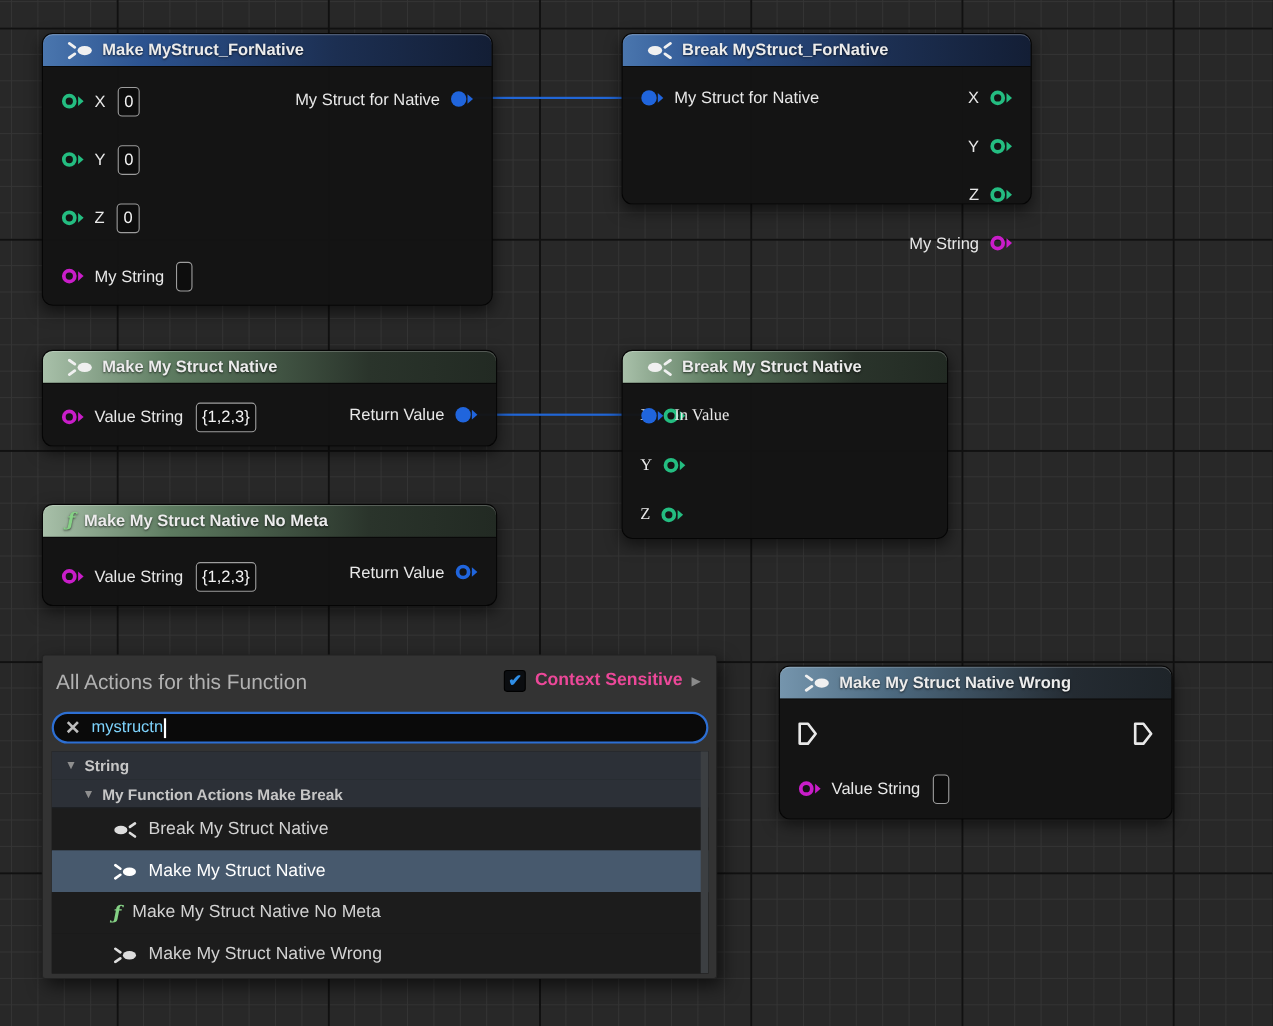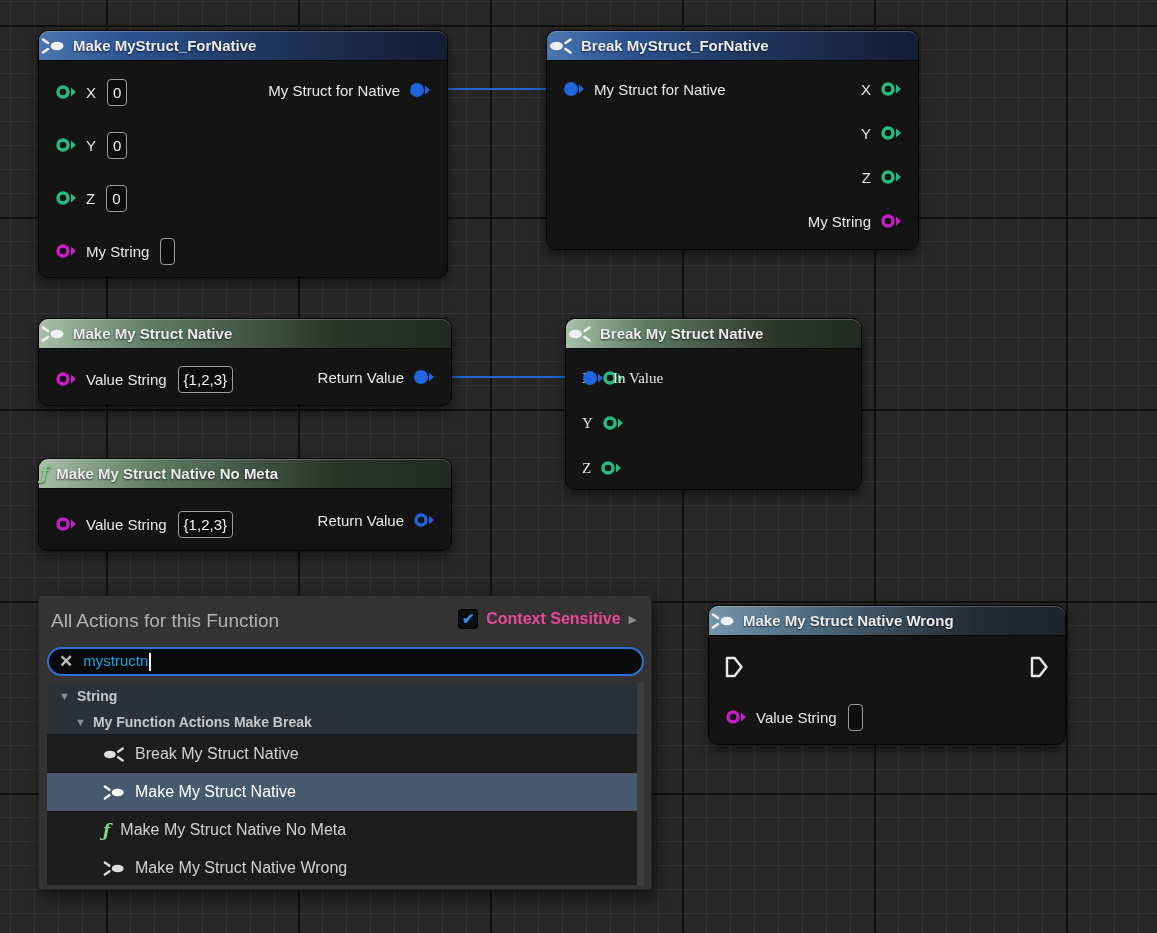--- a/index.html
+++ b/index.html
@@ -18,21 +18,21 @@
   }
   .wire{position:absolute;height:2px;background:#2166d6;z-index:1;}
   .node{
     position:absolute;z-index:2;
     background:rgba(20,20,20,0.97);
     border:1px solid #050505;border-radius:10px;
     box-shadow:0 5px 14px rgba(0,0,0,0.55);
   }
   .nhead{
     height:30px;display:flex;align-items:center;gap:8px;
-    padding:0 2px;border-radius:9px 9px 0 0;
+    padding:0 22px;border-radius:9px 9px 0 0;
     border-bottom:1px solid #080808;
     font-size:15px;font-weight:bold;color:#ececec;
     text-shadow:0 1px 2px rgba(0,0,0,.7);
     box-shadow:inset 0 1px 0 rgba(255,255,255,.22);
     white-space:nowrap;
   }
   .hd-blue {background:linear-gradient(90deg,#4a76ae,#2c5390 22%,#1c2f52 65%,#131e35);}
   .hd-green{background:linear-gradient(90deg,#a8c0a9,#5d7b60 28%,#2a342b 72%,#222a23);}
   .hd-steel{background:linear-gradient(90deg,#7595ad,#4d6a80 28%,#242b32 75%,#1e2429);}
   .nbody{position:relative;padding:12px 16px 10px;display:flex;flex-direction:column;}
@@ -58,21 +58,21 @@
   .cbox{width:20px;height:20px;border-radius:3px;background:#0b0d10;border:1px solid #000;
         display:flex;align-items:center;justify-content:center;color:#2f8fe8;font-size:15px;font-weight:bold;}
   .ctx-label{color:#ec4899;font-size:16px;font-weight:600;}
   .ctx-arrow{color:#8a8a8a;font-size:11px;}
   .search{
     position:absolute;left:8px;right:7px;top:51px;height:29px;
     background:#0a0a0a;border:2px solid #2d6fd3;border-radius:15px;
     display:flex;align-items:center;padding:0 10px;gap:10px;
   }
   .search .x{color:#bdbdbd;font-size:17px;font-weight:bold;line-height:1;}
-  .search .q{color:#0ea5e9;font-size:15px;}
+  .search .q{color:#7dd3fc;font-size:15px;}
   .caret{display:inline-block;width:1.5px;height:18px;background:#fff;vertical-align:middle;margin-left:1px;}
   .listwrap{position:absolute;left:8px;right:7px;top:87px;bottom:4px;background:#1c1c1c;overflow:hidden;}
   .cat{height:26px;display:flex;align-items:center;gap:7px;background:#2c3037;
        color:#c6c6c6;font-size:14px;font-weight:bold;padding-left:12px;}
   .cat .tri{color:#8f8f8f;font-size:11px;}
   .cat.sub{padding-left:28px;border-bottom:1px solid #15171a;}
   .item{height:38px;display:flex;align-items:center;gap:10px;padding-left:56px;
         color:#d2d2d2;font-size:16px;background:#1c1c1c;}
   .item.sel{background:#47596d;color:#fff;}
   .scrolltrack{position:absolute;right:0;top:0;bottom:0;width:7px;background:#3c3f42;}
@@ -130,21 +130,21 @@
       <div class="prow abs-out" style="top:10px;height:38px;">
         <span>My Struct for Native</span>
         <svg class="psvg" width="22" height="16" viewBox="0 0 22 16">
             <circle cx="8" cy="8" r="7" fill="#2065dd"></circle>
             <path d="M16 3.6 L21 8 L16 12.4 Z" fill="#2065dd"></path>
           </svg>
       </div>
     </div>
   </div>
 
-  <div class="node" style="left:546px;top:30px;width:373px;height:220px;">
+  <div class="node" style="left:565px;top:30px;width:373px;height:156px;">
     <div class="nhead hd-blue">
       <svg class="psvg" width="24" height="16" viewBox="0 0 24 16">
           <ellipse cx="7.5" cy="8" rx="6.5" ry="4.2" fill="#f0f0f0"></ellipse>
           <path d="M16.5 5 L21.5 1.5" stroke="#f0f0f0" stroke-width="2.6" stroke-linecap="round"></path>
           <path d="M16.5 11 L21.5 14.5" stroke="#f0f0f0" stroke-width="2.6" stroke-linecap="round"></path>
         </svg>
       <span>Break MyStruct_ForNative</span>
     </div>
     <div class="nbody" style="align-items:flex-end;">
       <div class="prow abs-in" style="top:12px;height:32px;">

